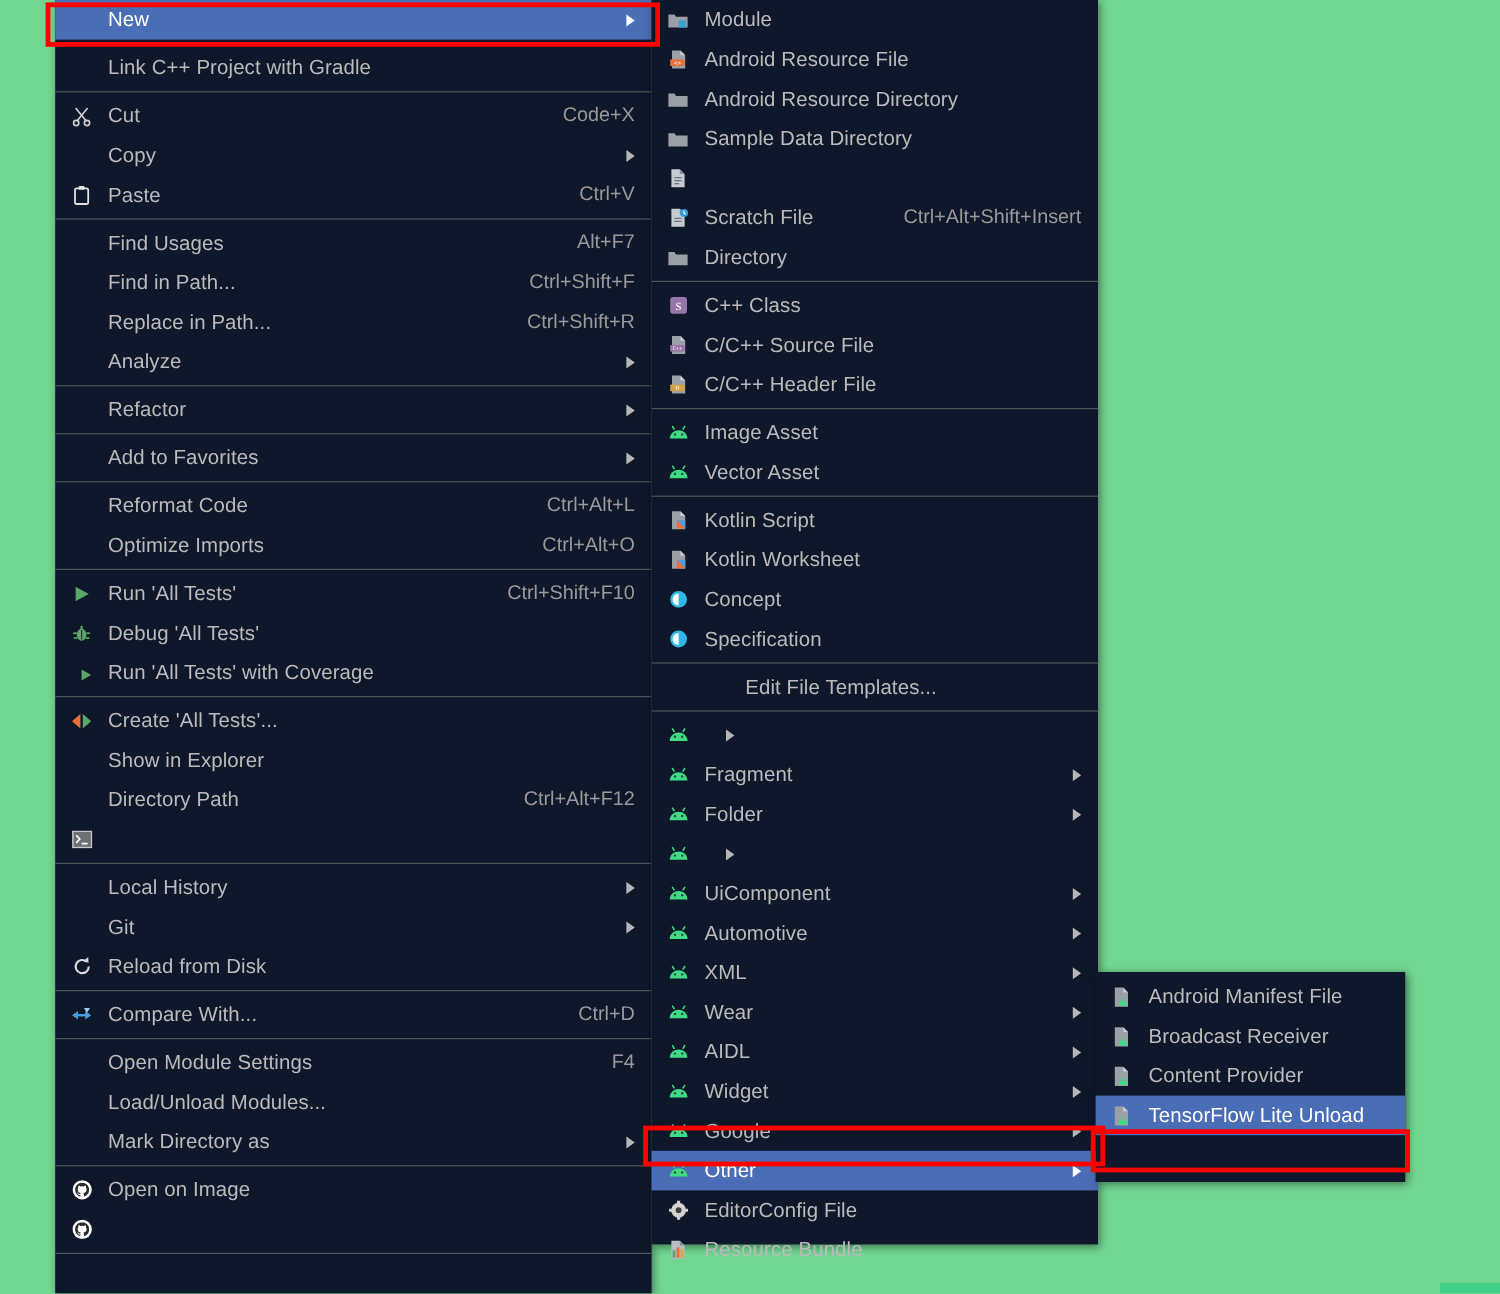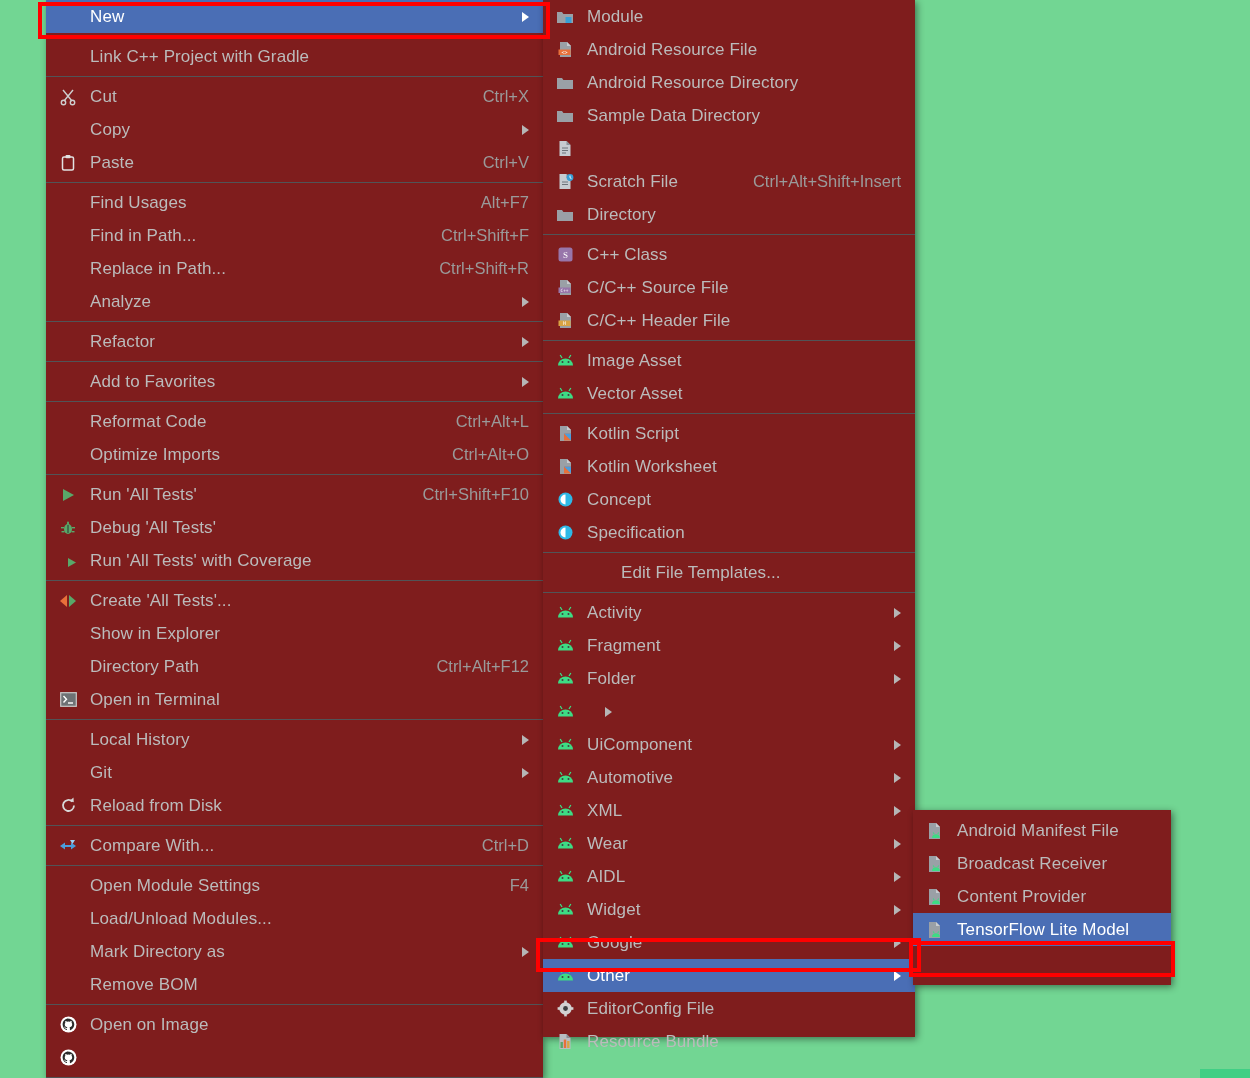--- a/index.html
+++ b/index.html
@@ -14,21 +14,21 @@
   .corner-patch {
     position: absolute;
     right: 0; bottom: 0;
     width: 50px; height: 9px;
     background: #41cf85;
   }
 
   
   .menu {
     position: absolute;
-    background: #7f1d1d;
+    background: #0f172a;
     box-shadow: 2px 2px 7px rgba(0,0,0,.45);
     padding: 0;
     color: #bbbbbb;
     font-size: 17px;
   }
   .menu-inner { padding: 4px 0; }
 
   .mi {
     position: relative;
     display: flex;
@@ -111,21 +111,21 @@
             <svg width="18" height="18" viewBox="0 0 18 18">
               <g stroke="#cfcfcf" stroke-width="1.4" fill="none">
            <line x1="4" y1="2" x2="13" y2="13"></line>
                 <line x1="14" y1="2" x2="5" y2="13"></line>
            <circle cx="4.5" cy="14.5" r="2.2"></circle>
                 <circle cx="13.5" cy="14.5" r="2.2"></circle>
               </g>
             </svg>
           </span>
           <span class="lbl">Cut</span>
-          <span class="acc">Ctrl+X</span>
+          <span class="acc">Code+X</span>
         </div>
         <div class="mi noico">
           <span class="lbl">Copy</span>
           <span class="arrow"></span>
         </div>
         <div class="mi">
           <span class="ico">
             <svg width="16" height="18" viewBox="0 0 16 18">
               <rect x="2.5" y="3" width="11" height="13" rx="1.5" fill="none" stroke="#e2e2e2" stroke-width="1.5"></rect>
               <rect x="5.5" y="1" width="5" height="3.2" rx="1" fill="#e2e2e2"></rect>
@@ -223,21 +223,20 @@
           <span class="acc">Ctrl+Alt+F12</span>
         </div>
         <div class="mi">
           <span class="ico">
             <svg width="17" height="15" viewBox="0 0 17 15">
               <rect x="0.7" y="0.7" width="15.6" height="13.6" fill="#6e7275" stroke="#c9c9c9" stroke-width="1.2"></rect>
            <polyline points="3.5,4 6.5,7.2 3.5,10.4" fill="none" stroke="#ffffff" stroke-width="1.4"></polyline>
            <line x1="8" y1="11" x2="13" y2="11" stroke="#ffffff" stroke-width="1.4"></line>
             </svg>
           </span>
-          <span class="lbl">Open in Terminal</span>
         </div>
         <div class="sep"></div>
         <div class="mi noico">
           <span class="lbl">Local History</span>
           <span class="arrow"></span>
         </div>
         <div class="mi noico">
           <span class="lbl">Git</span>
           <span class="arrow"></span>
         </div>
@@ -270,23 +269,20 @@
         <div class="mi noico">
           <span class="lbl">Open Module Settings</span>
           <span class="acc">F4</span>
         </div>
         <div class="mi noico">
           <span class="lbl">Load/Unload Modules...</span>
         </div>
         <div class="mi noico">
           <span class="lbl">Mark Directory as</span>
           <span class="arrow"></span>
-        </div>
-        <div class="mi noico">
-          <span class="lbl">Remove BOM</span>
         </div>
         <div class="sep"></div>
         <div class="mi">
           <span class="ico">
             <svg width="17" height="17" viewBox="0 0 17 17">
               <circle cx="8.5" cy="8.5" r="8" fill="#ffffff"></circle>
            <path d="M8.5 2.6c-3.3 0-5.9 2.6-5.9 5.9 0 2.6 1.7 4.8 4 5.6.3.05.4-.13.4-.28v-1c-1.6.35-2-.78-2-.78-.27-.68-.66-.86-.66-.86-.54-.37.04-.36.04-.36.6.04.91.62.91.62.53.9 1.4.64 1.74.49.05-.38.21-.64.38-.79-1.3-.15-2.67-.65-2.67-2.9 0-.64.23-1.16.6-1.57-.06-.15-.26-.75.06-1.56 0 0 .49-.16 1.6.6a5.6 5.6 0 0 1 2.92 0c1.11-.76 1.6-.6 1.6-.6.32.81.12 1.41.06 1.56.37.41.6.93.6 1.57 0 2.25-1.37 2.75-2.68 2.9.21.18.4.54.4 1.09v1.62c0 .15.1.33.4.28 2.32-.8 4-3 4-5.6 0-3.3-2.65-5.9-5.9-5.9z" fill="#2b2b2b"></path>
             </svg>
           </span>
           <span class="lbl">Open on Image</span>
@@ -491,21 +487,20 @@
             <svg width="19" height="13" viewBox="0 0 19 13">
               <g fill="#3ddc84">
            <path d="M2 11.5a7.5 7 0 0 1 15 0z"></path>
            <line x1="4.2" y1="1" x2="6" y2="4" stroke="#3ddc84" stroke-width="1.3"></line>
            <line x1="14.8" y1="1" x2="13" y2="4" stroke="#3ddc84" stroke-width="1.3"></line>
               </g>
            <circle cx="6.5" cy="8" r="1" fill="#3c3f41"></circle>
               <circle cx="12.5" cy="8" r="1" fill="#3c3f41"></circle>
             </svg>
           </span>
-          <span class="lbl">Activity</span>
           <span class="arrow"></span>
         </div>
         <div class="mi">
           <span class="ico">
             <svg width="19" height="13" viewBox="0 0 19 13">
               <g fill="#3ddc84">
            <path d="M2 11.5a7.5 7 0 0 1 15 0z"></path>
            <line x1="4.2" y1="1" x2="6" y2="4" stroke="#3ddc84" stroke-width="1.3"></line>
            <line x1="14.8" y1="1" x2="13" y2="4" stroke="#3ddc84" stroke-width="1.3"></line>
               </g>
@@ -746,21 +741,21 @@
             <svg width="18" height="18" viewBox="0 0 18 18">
            <path d="M3 1h7l4 4v12H3z" fill="#9aa0a6"></path>
               <path d="M10 1l4 4h-4z" fill="#c8ccd0"></path>
            <g transform="translate(5,10) scale(0.52)">
                 <path d="M2 11.5a7.5 7 0 0 1 15 0z" fill="#3ddc84"></path>
            <line x1="4.2" y1="1" x2="6" y2="4" stroke="#3ddc84" stroke-width="2"></line>
            <line x1="14.8" y1="1" x2="13" y2="4" stroke="#3ddc84" stroke-width="2"></line>
               </g>
             </svg>
           </span>
-          <span class="lbl">TensorFlow Lite Model</span>
+          <span class="lbl">TensorFlow Lite Unload</span>
         </div>
       </div>
   </div>
 
   <div class="redbox" id="red-new"></div>
   <div class="redbox" id="red-other"></div>
   <div class="redbox" id="red-tflite"></div>
 
   <div class="corner-patch"></div>
 </div>

